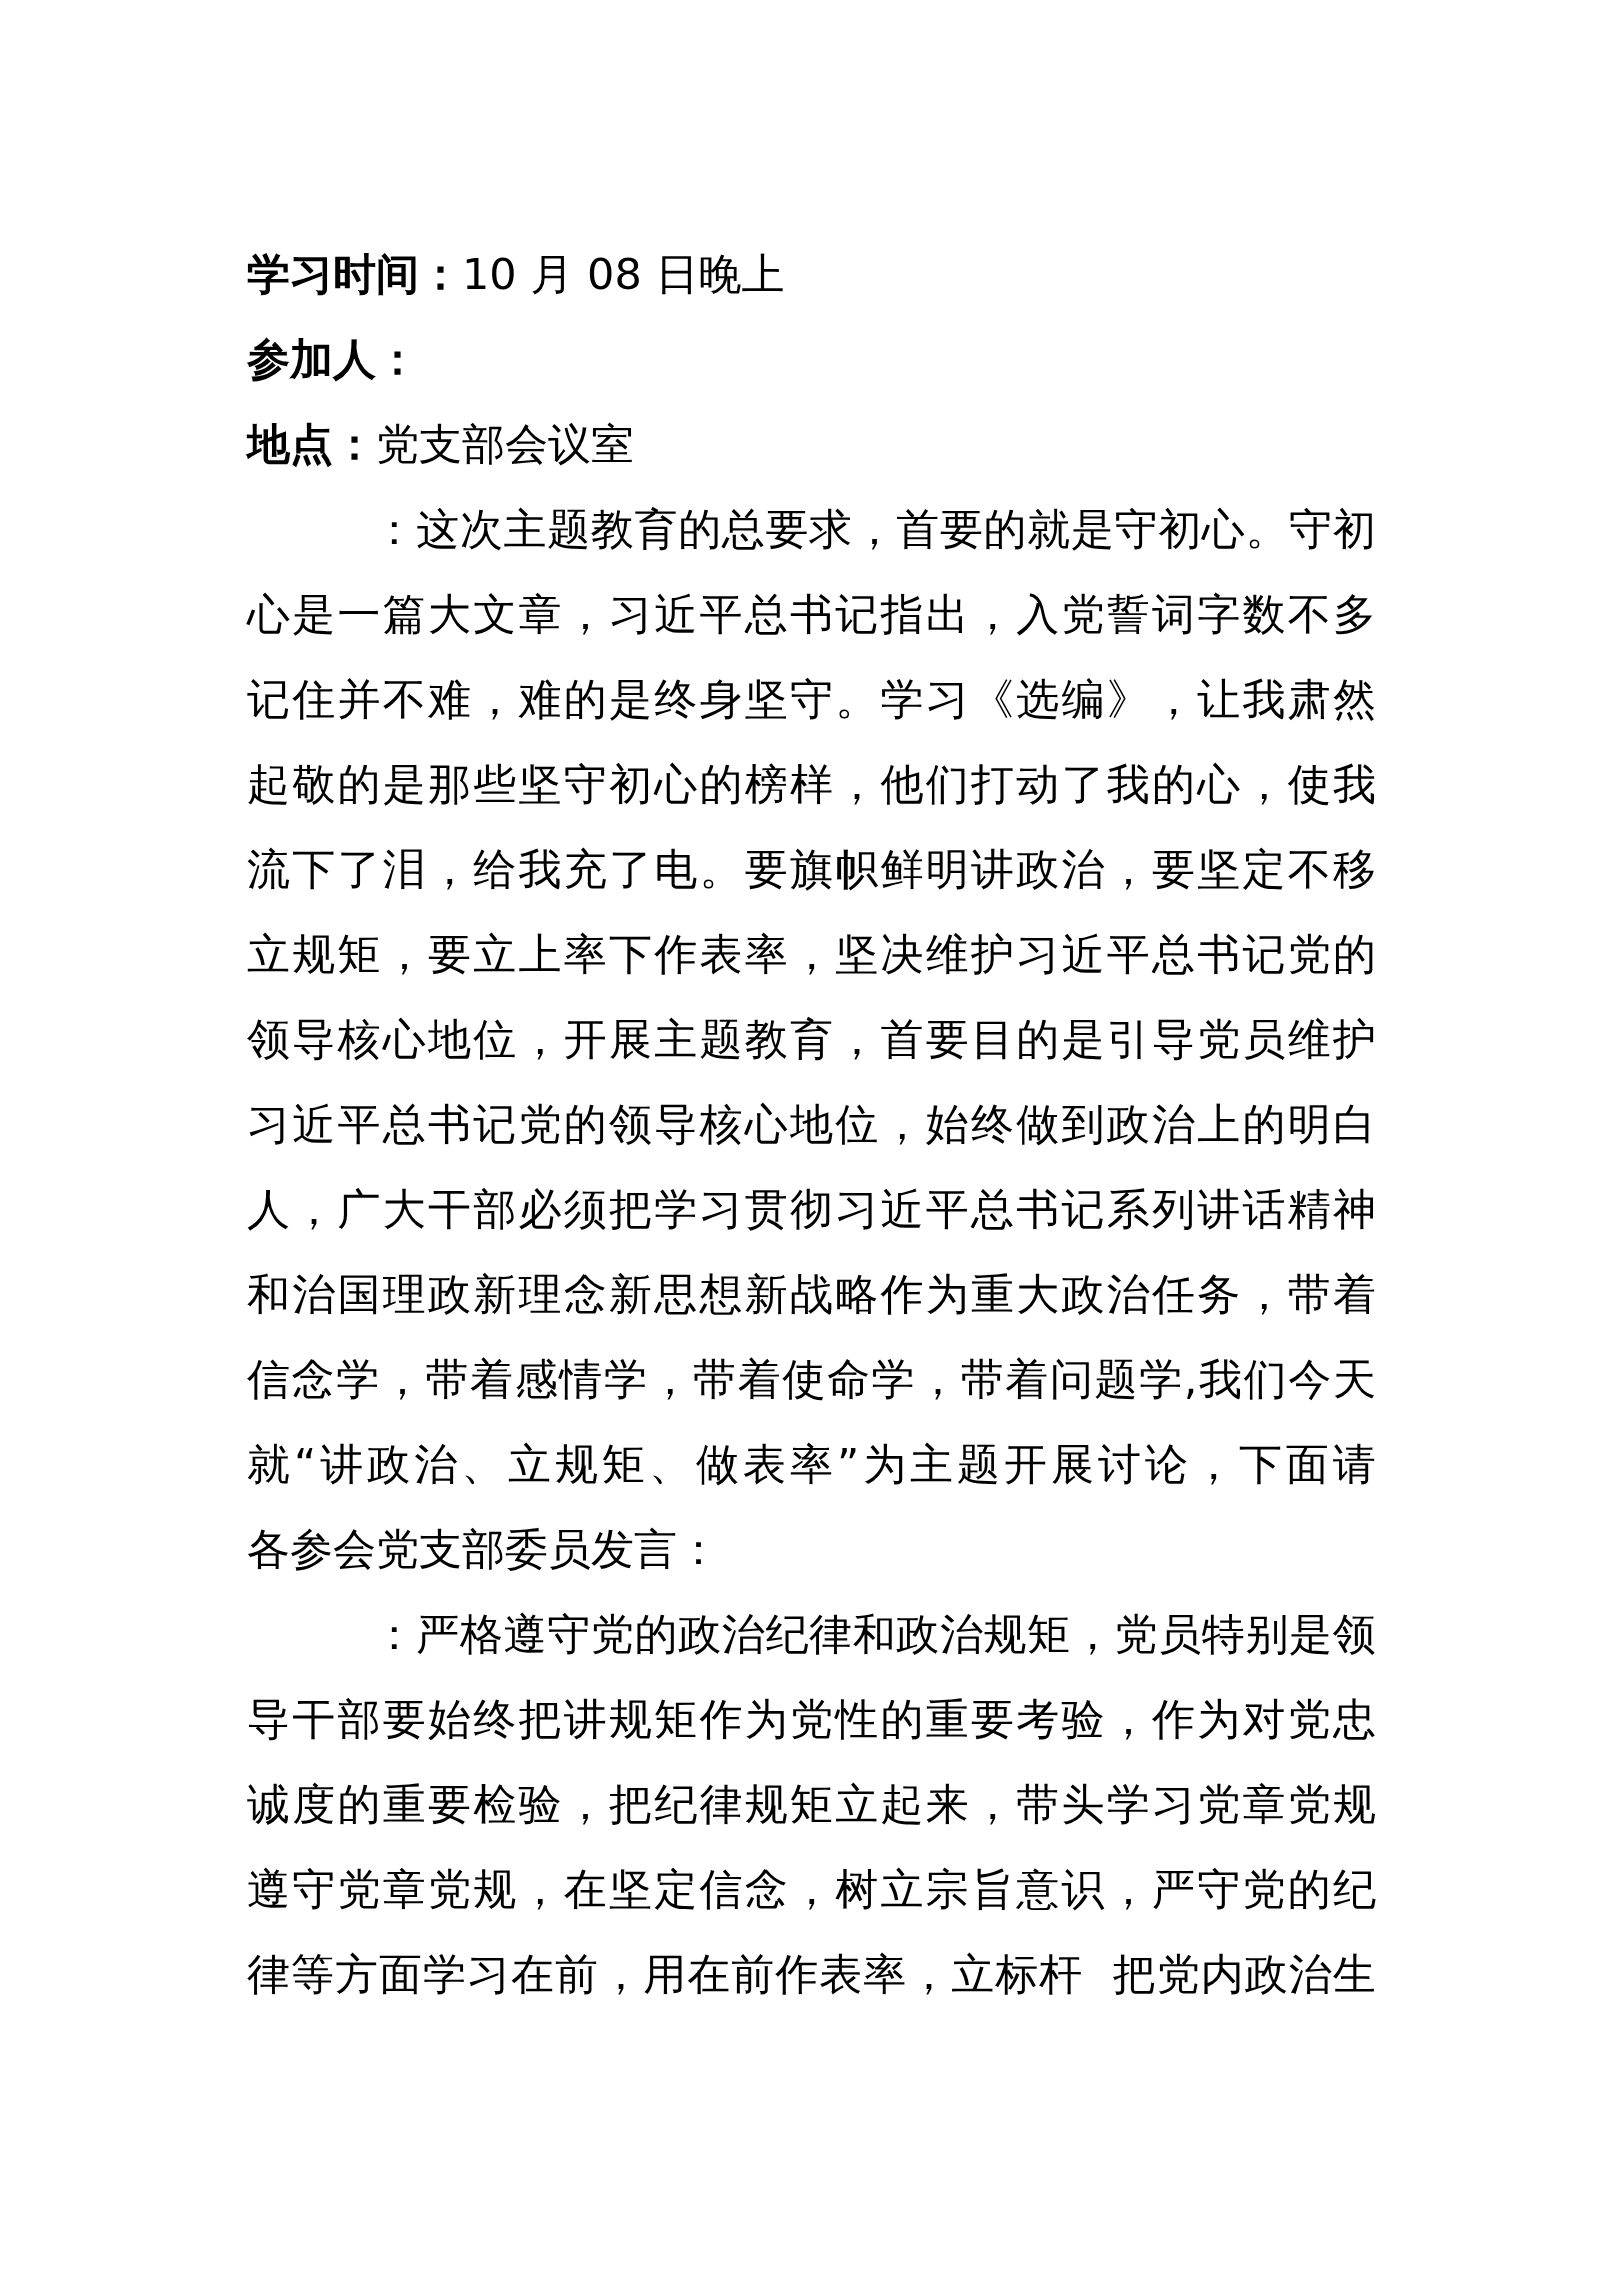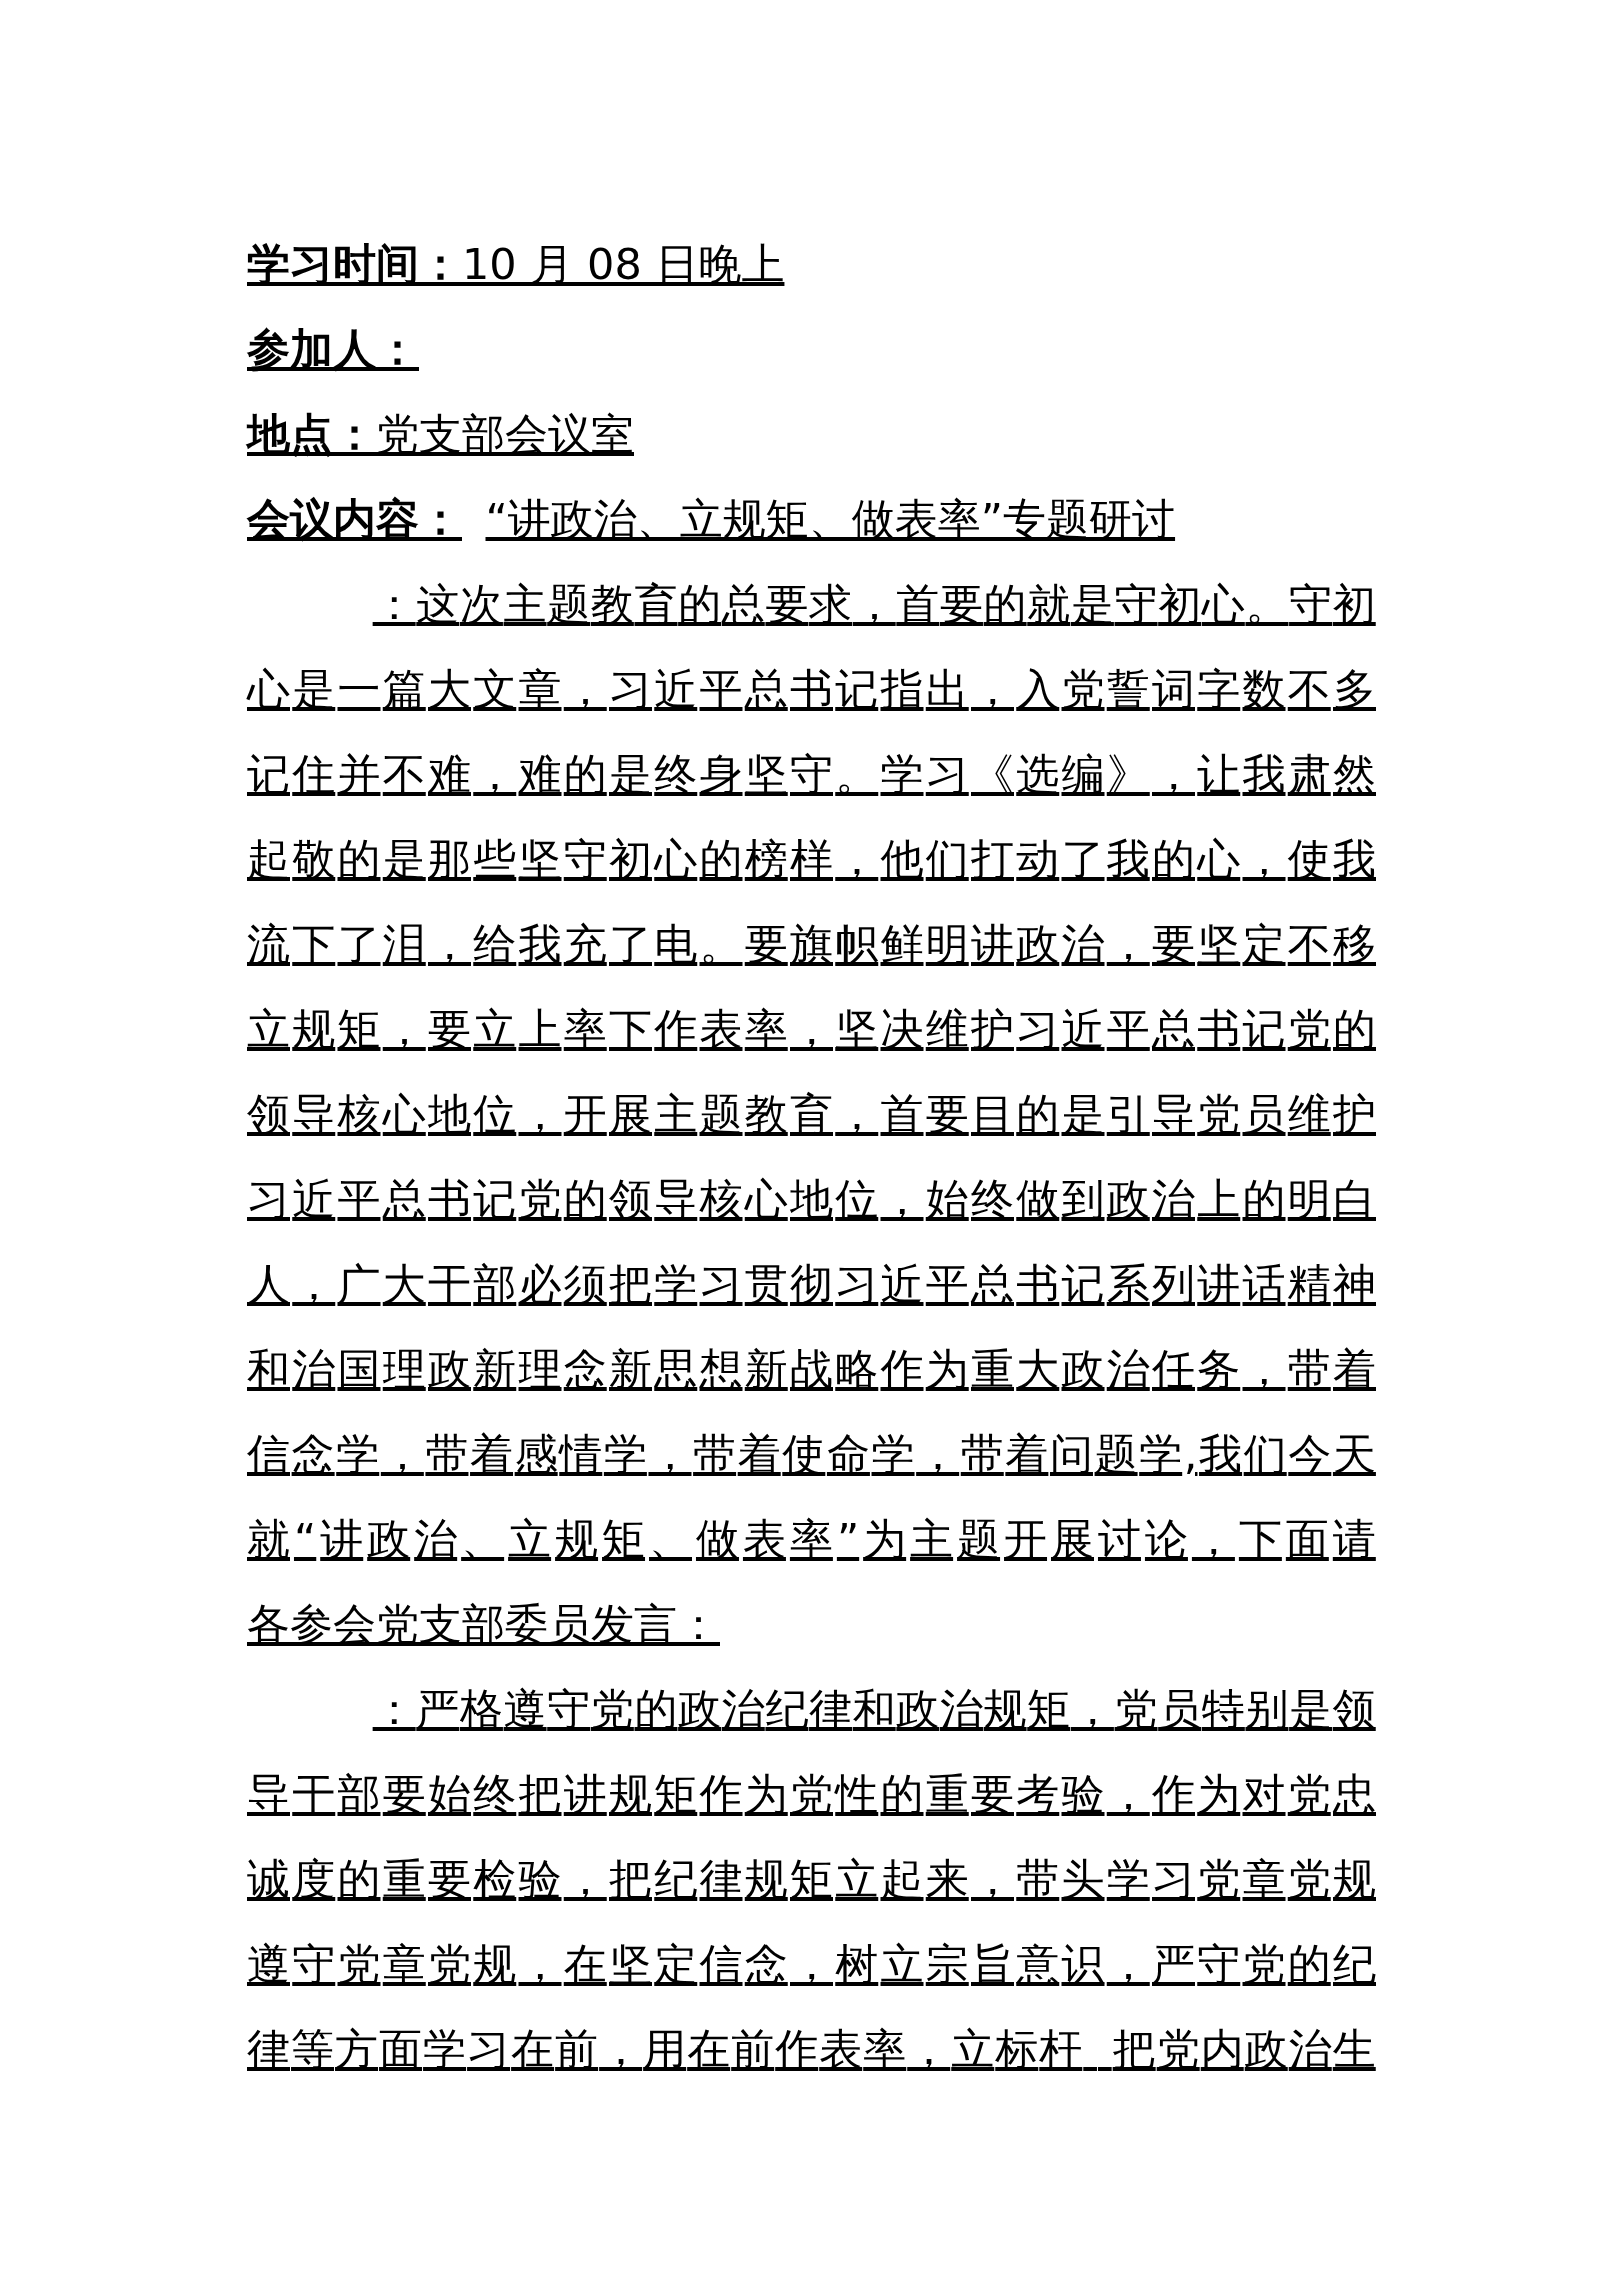--- a/index.html
+++ b/index.html
@@ -11,23 +11,22 @@
     width: 1621px;
     height: 2293px;
     position: relative;
     overflow: hidden;
     font-family: "DejaVu Sans", "Liberation Sans", sans-serif;
     color: #000000;
   }
   .page {
     position: absolute;
     left: 247px;
-    top: 222px;
+    top: 232px;
     width: 1129px;
-    text-decoration: underline;
   }
   .line {
     height: 85px;
     line-height: 85px;
     font-size: 43px;
     white-space: nowrap;
     overflow: visible;
   }
   .line.justify {
     display: flex;
@@ -60,23 +59,20 @@
   </div>
 
   <div class="line meta-row">
     <span class="label">参加人：</span><span class="value"></span>
   </div>
 
   <div class="line meta-row">
     <span class="label">地点：</span><span class="value">党支部会议室</span>
   </div>
 
-  <div class="line meta-row">
-    <span class="label">会议内容：</span><span class="value gap">“讲政治、立规矩、做表率”专题研讨</span>
-  </div>
 
   <div class="paragraph">
     <div class="line justify">
         <span class="indent"></span>
         <span class="ch">：</span>
         <span class="ch">这</span>
         <span class="ch">次</span>
         <span class="ch">主</span>
         <span class="ch">题</span>
         <span class="ch">教</span>

